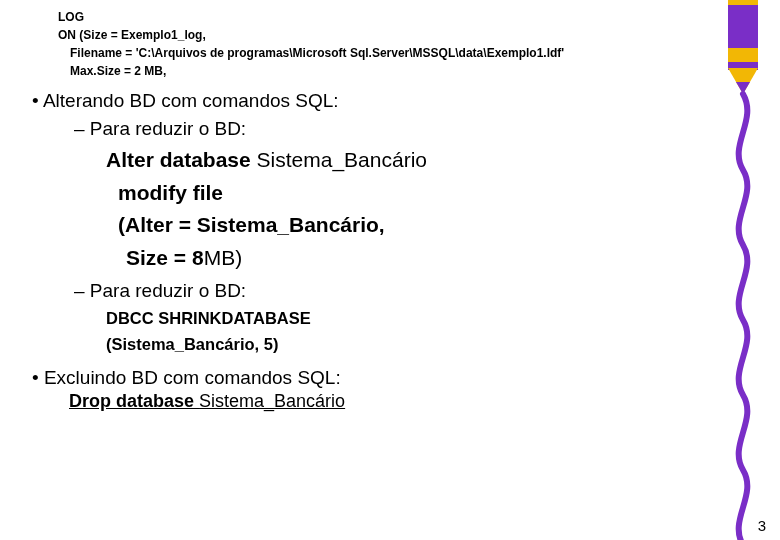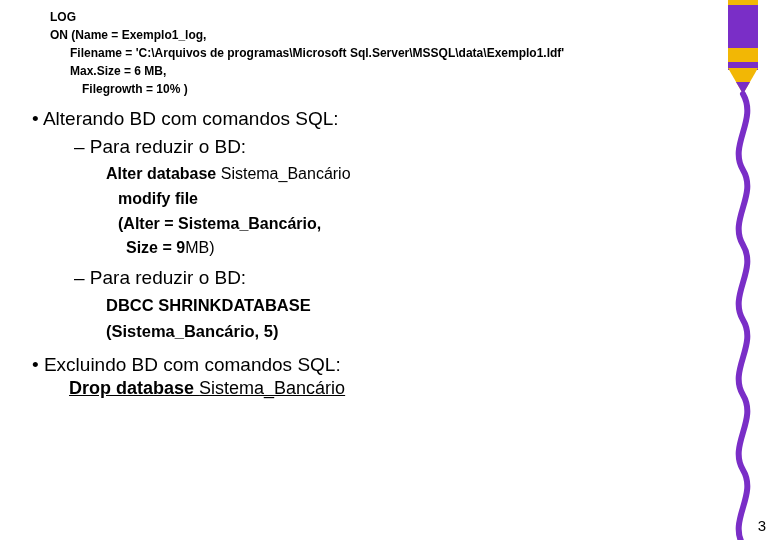--- a/index.html
+++ b/index.html
@@ -1,59 +1,58 @@
 <!DOCTYPE html>
 <html><head>
   <meta charset="utf-8">
   <style>
     * { margin: 0; padding: 0; box-sizing: border-box; }
     body { width: 780px; height: 540px; background: #fff; font-family: Arial, Helvetica, sans-serif; position: relative; overflow: hidden; }
     .content { padding: 8px 0 0 50px; width: 700px; }
     .code-block { font-size: 12px; line-height: 1.5; }
-    .code-block .l0 { margin-left: 0; }
+    .code-block .l0 { margin-left: 8px; }
     .code-block .l1 { margin-left: 20px; }
     .code-block .l2 { margin-left: 32px; }
     .b { font-weight: bold; }
     .bullet-l1 { font-size: 19px; margin-top: 10px; margin-left: -18px; }
     .bullet-l1::before { content: "• "; }
     .underline { }
     .dash-l2 { font-size: 19px; margin-left: 24px; margin-top: 6px; }
     .dash-l2::before { content: "– "; }
-    .alter-block { font-size: 16px; line-height: 1.55; margin-left: 56px; margin-top: 4px; }
+    .alter-block { font-size: 21px; line-height: 1.55; margin-left: 56px; margin-top: 4px; }
     .alter-block .al1 { margin-left: 12px; }
     .alter-block .al2 { margin-left: 20px; }
     .dbcc-block { font-size: 16.5px; line-height: 1.55; margin-left: 56px; margin-top: 4px; }
     .drop-block { font-size: 18px; margin-left: 19px; margin-top: 2px; text-decoration: underline; }
     .page-num { position: absolute; bottom: 6px; right: 14px; font-size: 15px; color: #000; }
 
     
     .crayon { position: absolute; top: -10px; right: 6px; width: 60px; height: 560px; pointer-events: none; }
   </style>
 </head>
 <body>
 
 <div class="content">
 
   <div class="code-block">
     <div class="l0 b">LOG</div>
-    <div class="l0 b">ON (Name = Exemplo1_log,</div>
+    <div class="l0 b">ON (Size = Exemplo1_log,</div>
     <div class="l1 b">Filename = 'C:\Arquivos de programas\Microsoft Sql.Server\MSSQL\data\Exemplo1.ldf'</div>
-    <div class="l1 b">Max.Size = 6 MB,</div>
-    <div class="l2 b">Filegrowth = 10% )</div>
+    <div class="l1 b">Max.Size = 2 MB,</div>
   </div>
 
   <div class="bullet-l1"><span class="underline">Alterando BD com comandos SQL:</span></div>
 
   <div class="dash-l2"><span>Para reduzir o BD:</span></div>
 
   <div class="alter-block">
     <div><span class="b">Alter database </span><span>Sistema_Bancário</span></div>
     <div class="al1 b">modify file</div>
     <div class="al1 b">(Alter = Sistema_Bancário,</div>
-    <div class="al2"><span class="b">Size = 9</span><span>MB)</span></div>
+    <div class="al2"><span class="b">Size = 8</span><span>MB)</span></div>
   </div>
 
   <div class="dash-l2"><span>Para reduzir o BD:</span></div>
 
   <div class="dbcc-block">
     <div class="b">DBCC SHRINKDATABASE</div>
     <div class="b">(Sistema_Bancário, 5)</div>
   </div>
 
   <div class="bullet-l1"><span class="underline">Excluindo BD com comandos SQL:</span></div>

